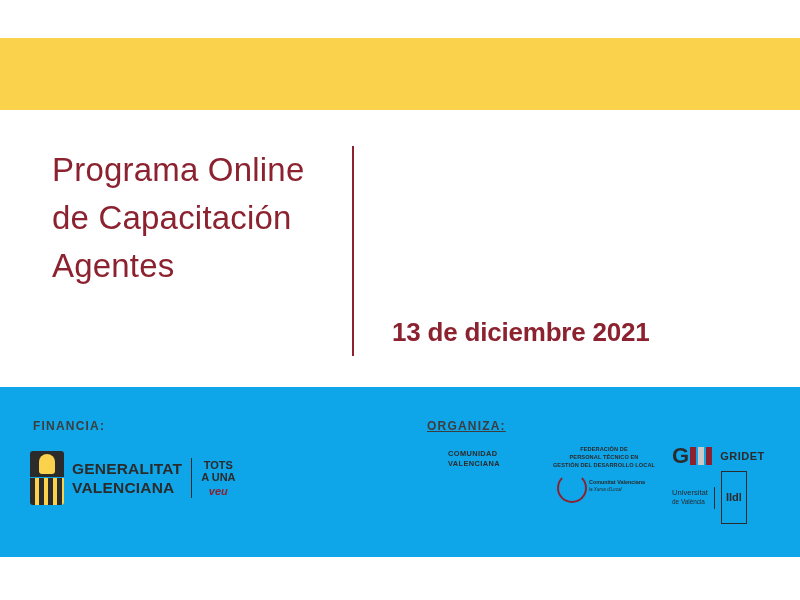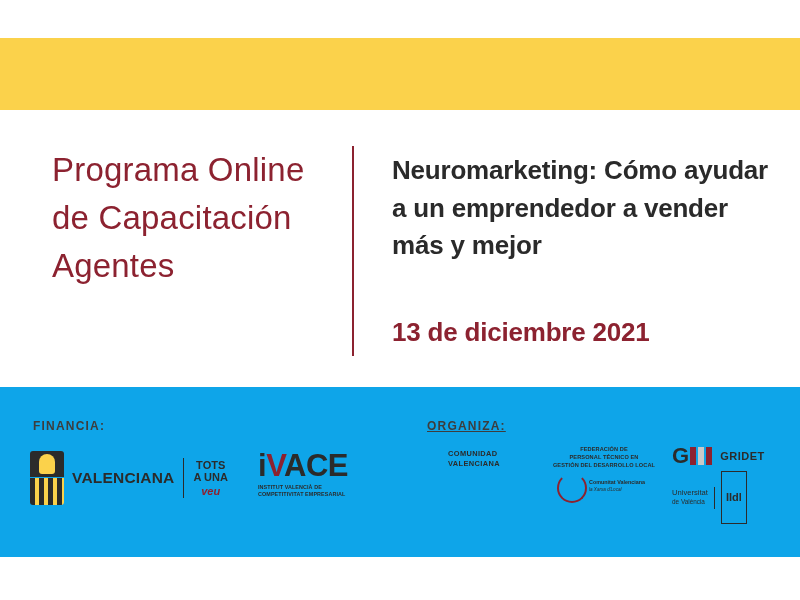--- a/index.html
+++ b/index.html
@@ -335,53 +335,46 @@
 </head>
 <body>
 
 <div class="slide">
 
   <div class="band-top"></div>
 
   <div class="middle">
     <div class="prog-title">Programa Online de Capacitación Agentes</div>
     <div class="divider"></div>
-    <div class="session-title">Neuromarketing: Cómo ayudar a un emprendedor a vender más y mejor</div>
     <div class="session-date">13 de diciembre 2021</div>
   </div>
 
   <div class="band-bottom">
 
     <div class="foot-label lbl-financia">FINANCIA:</div>
     <div class="foot-label lbl-organiza">ORGANIZA:</div>
 
     <div class="gv-logo">
       <div class="gv-shield">
         <div class="top"></div>
         <div class="fig"></div>
         <div class="stripes"></div>
       </div>
       <div class="gv-text">
+        <div>GENERALITAT</div>
         <div>VALENCIANA</div>
       </div>
       <div class="gv-sep"></div>
       <div class="gv-tots">
         <span>TOTS</span><br>
         <span>A UNA</span>
         <span class="veu">veu</span>
       </div>
     </div>
 
-    <div class="ivace-logo">
-      <div class="ivace-main"><span>i</span><span class="dot">V</span><span>ACE</span></div>
-      <div class="ivace-sub">
-        <div>INSTITUT VALENCIÀ DE</div>
-        <div>COMPETITIVITAT EMPRESARIAL</div>
-      </div>
-    </div>
 
     <div class="ceei-logo">
       <div class="ceei-sub">
         <div>COMUNIDAD</div>
         <div>VALENCIANA</div>
       </div>
     </div>
 
     <div class="fed-logo">
       <div class="fed-title">

